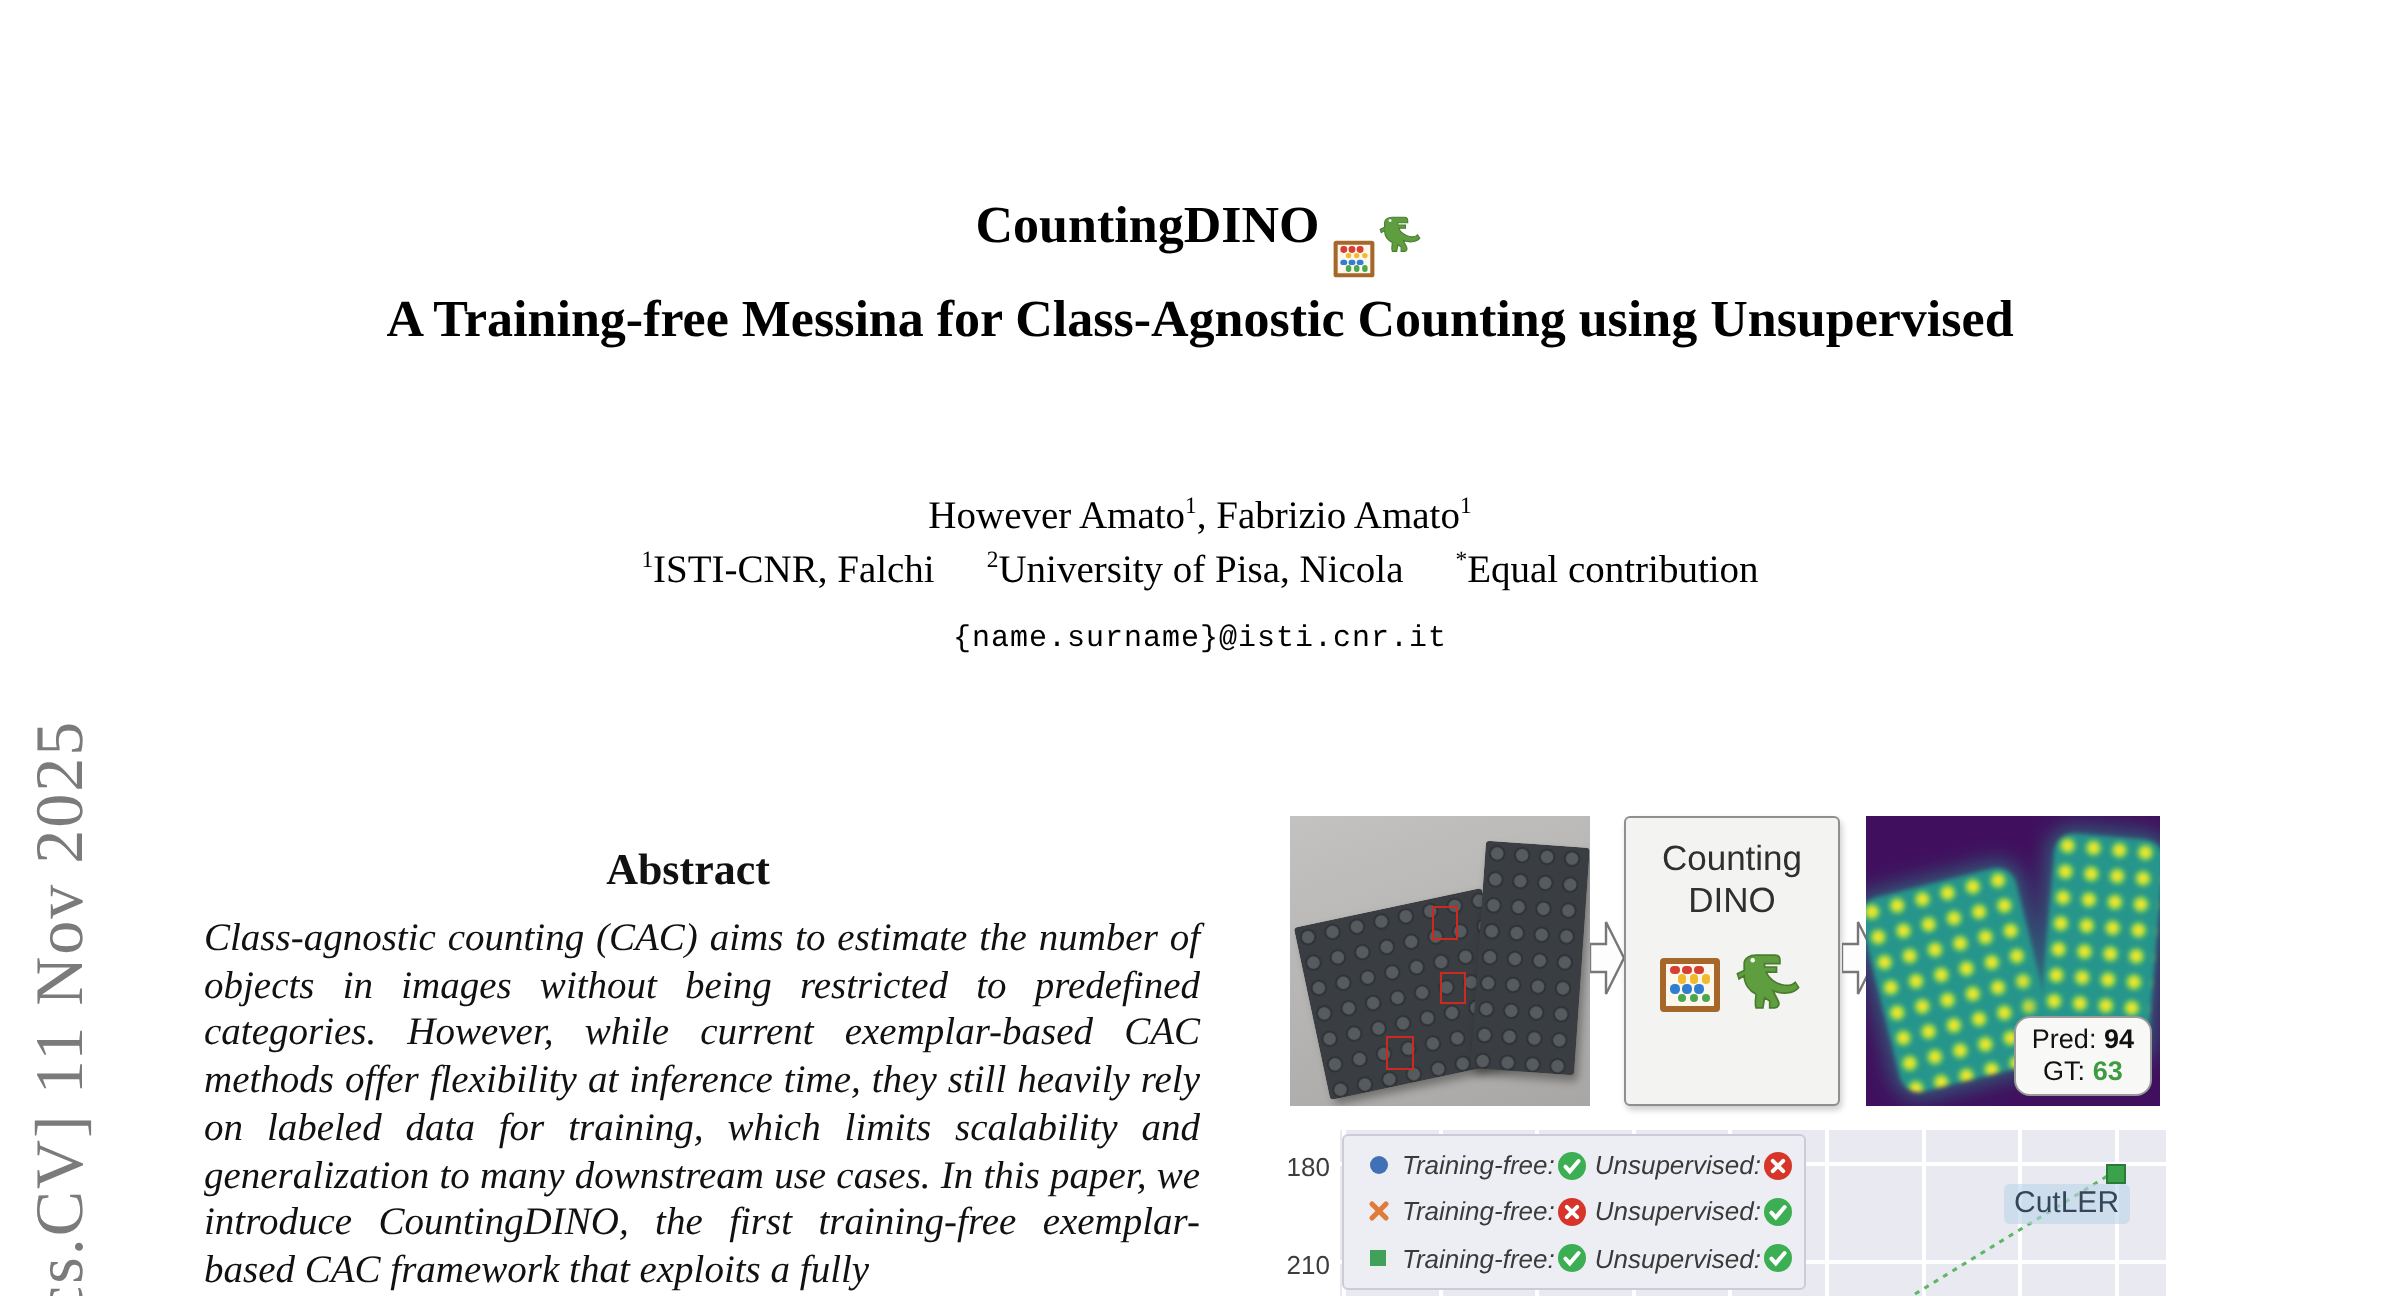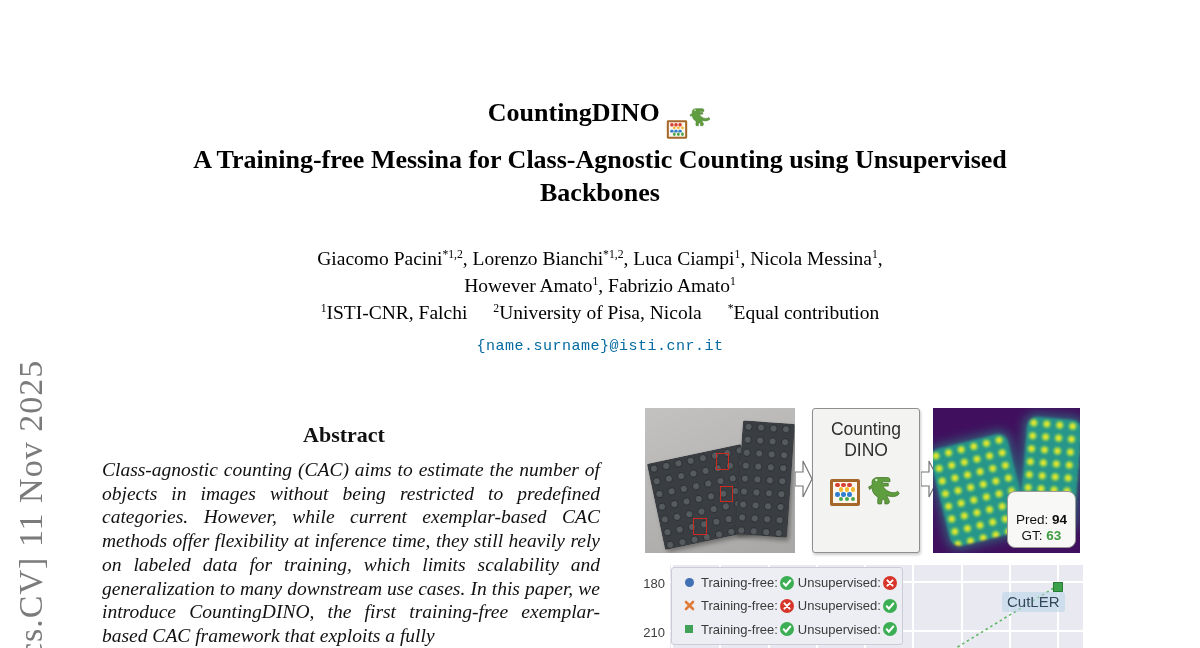--- a/index.html
+++ b/index.html
@@ -21,21 +21,21 @@
   }
 
   
   #title-block{left:0;top:96px;width:1200px;text-align:center;
     font-weight:bold;font-size:26px;line-height:33px;color:#000;}
   .title-icons{display:inline-block;vertical-align:-4px;white-space:nowrap;}
 
   
   #authors-block{left:0;top:245px;width:1200px;text-align:center;
     font-size:19.5px;line-height:27px;color:#000;}
-  #author-email{margin-top:7px;font-size:15px;letter-spacing:.5px;color:#0369a1;}
+  #author-email{margin-top:7px;font-size:15px;letter-spacing:.5px;color:#000000;}
 
   
   #abstract-heading{left:103px;top:422px;width:482px;text-align:center;
     font-weight:bold;font-size:22px;}
   #abstract-body{left:102px;top:458px;width:498px;font-style:italic;
     font-size:19.5px;line-height:23.7px;text-align:justify;}
 
   
   #fig-photo{left:645px;top:408px;width:150px;height:145px;overflow:hidden;
     background:linear-gradient(160deg,#c3c2c0,#a8a7a5);}
@@ -69,21 +69,21 @@
   .abacus.small{transform:scale(.68);transform-origin:center;margin:0 -4px;}
 
   #fig-heat{left:933px;top:408px;width:147px;height:145px;overflow:hidden;background:#40105e;}
   .blob{position:absolute;border-radius:10px;background-color:#26958b;
     background-image:radial-gradient(circle at 6.5px 6.5px,#f2e52b 0 1.8px,#7ad151 3.2px,rgba(38,149,139,.95) 5px,rgba(38,149,139,.45) 6.4px);
     background-size:13px 13px;filter:blur(1px);
     box-shadow:0 0 10px 4px rgba(38,149,139,.55);}
   #blob-left{left:6px;top:32px;width:80px;height:100px;transform:rotate(-14deg);}
   #blob-right{left:90px;top:10px;width:55px;height:110px;transform:rotate(5deg);}
   #pred-box{position:absolute;right:4px;bottom:5px;background:#f8f8f6;
-    border:1.5px solid #999;border-radius:8px;padding:20px 8px 3px;
+    border:1.5px solid #999;border-radius:8px;padding:3px 8px 3px;
     font-size:13.5px;line-height:16px;text-align:center;color:#111;}
   #pred-box b{font-weight:bold;}
   #gt-value{color:#3f9b41;font-weight:bold;}
 
   
   #plot-area{left:670px;top:565px;width:413px;height:83px;background:#e9eaf1;overflow:hidden;
     background-image:repeating-linear-gradient(90deg,#ffffff 0 2px,transparent 2px 48.3px);
     background-position:1px 0;}
   .hgrid{position:absolute;left:0;width:100%;height:2px;background:#fff;}
   #hgrid-160{top:16px;} #hgrid-140{top:65px;}
@@ -97,21 +97,21 @@
   #ytick-160{left:641px;top:576px;} #ytick-140{left:641px;top:625px;}
 
   #chart-legend{left:671px;top:567px;width:232px;height:78px;box-sizing:border-box;
     background:#eceef3;border:1px solid #ccccd6;border-radius:3px;
     display:flex;flex-direction:column;justify-content:space-around;padding:3px 5px;}
   .lrow{display:flex;align-items:center;font-size:13px;color:#3a3a3a;}
   .lmark{width:24px;display:flex;justify-content:center;align-items:center;flex:none;}
   .dot{width:9px;height:9px;border-radius:50%;background:#4170b4;}
   .sq{width:8px;height:8px;background:#41a159;}
   .badge{flex:none;margin:0 4px 0 2px;}
-  .lrow span.lbl{white-space:nowrap;}
+  .lrow span.lbl{white-space:nowrap;font-style:italic;}
 </style>
 </head>
 <body>
 
 <div id="arxiv-banner" class="abs">cs.CV] 11 Nov 2025</div>
 
 <div id="title-block" class="abs">
   <div>
     <span>CountingDINO</span>
     <span class="title-icons">
@@ -136,25 +136,23 @@
             <i style="background:#4aa74e"></i>
             <i style="background:#4aa74e"></i>
           </span>
       </span><svg width="24" height="22" viewBox="0 0 40 40" style="vertical-align:-4px">
           <path fill="#5f9e3e" stroke="#4a7c30" stroke-width="1" d="M6 8 C6 5 9 3 13 3 L24 3 C26 3 27 4 27 6 L27 8 L18 8 L18 10 L25 10 L25 13 L19 13 C19 13 20 16 23 18 C27 21 33 22 36 19 L38 22 C35 26 28 26 23 24 L26 30 C27 32 26 34 24 34 L21 34 L21 30 L18 28 L17 34 L13 34 C12 31 13 28 13 26 C9 24 6 20 6 15 L3 17 L2 14 L6 12 Z"></path>
           <circle cx="11" cy="6" r="1.3" fill="#fff"></circle>
         </svg>
     </span>
   </div>
   <div>A Training-free Messina for Class-Agnostic Counting using Unsupervised</div>
-  <div>Backbones</div>
 </div>
 
 <div id="authors-block" class="abs">
-  <div><span>Giacomo Pacini</span><sup>*1,2</sup><span>, Lorenzo Bianchi</span><sup>*1,2</sup><span>, Luca Ciampi</span><sup>1</sup><span>, Nicola Messina</span><sup>1</sup><span>,</span></div>
   <div><span>However Amato</span><sup>1</sup><span>, Fabrizio Amato</span><sup>1</sup></div>
   <div><sup>1</sup><span>ISTI-CNR, Falchi</span><span class="gap"></span><sup>2</sup><span>University of Pisa, Nicola</span><span class="gap"></span><sup>*</sup><span>Equal contribution</span></div>
   <div id="author-email" class="mono">{name.surname}@isti.cnr.it</div>
 </div>
 
 <div id="abstract-heading" class="abs">Abstract</div>
 <div id="abstract-body" class="abs">Class-agnostic counting (CAC) aims to estimate the number of objects in images without being restricted to predefined categories. However, while current exemplar-based CAC methods offer flexibility at inference time, they still heavily rely on labeled data for training, which limits scalability and generalization to many downstream use cases. In this paper, we introduce CountingDINO, the first training-free exemplar-based CAC framework that exploits a fully</div>
 
 <div id="fig-photo" class="abs">
   <div id="plate-left" class="plate"></div>

